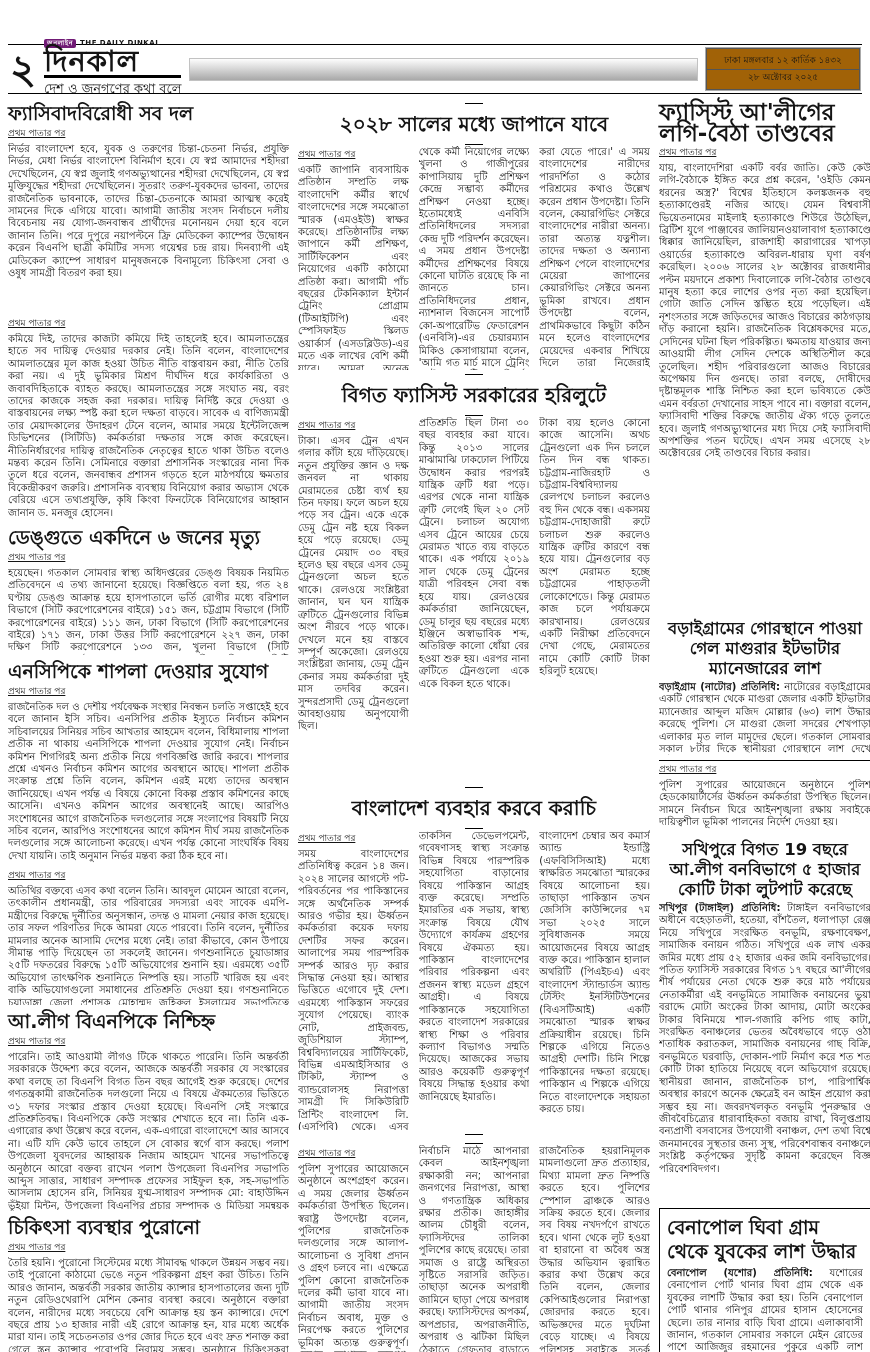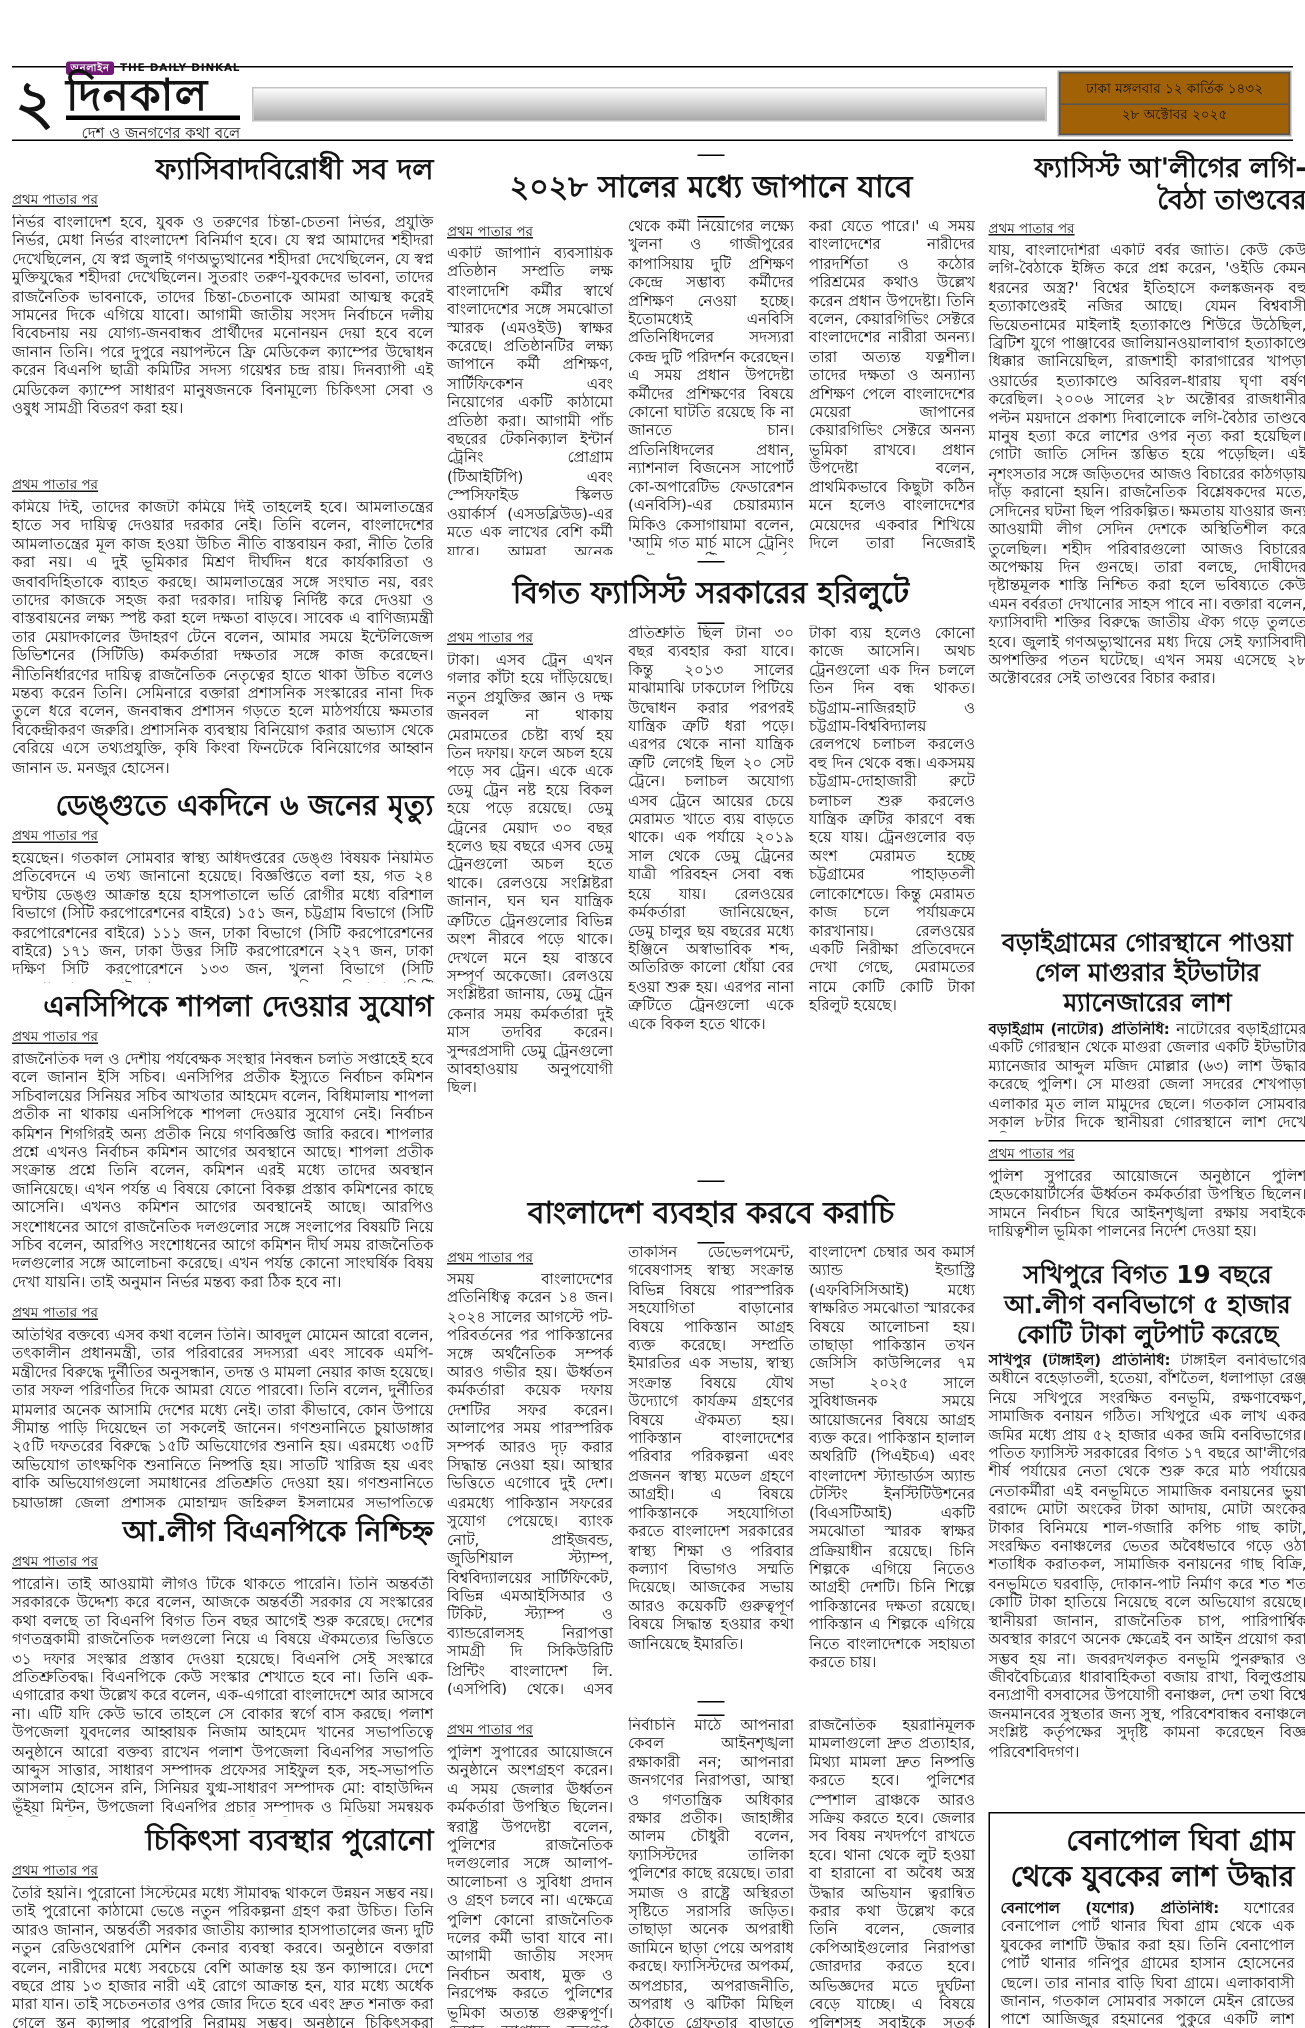--- a/index.html
+++ b/index.html
@@ -8,34 +8,34 @@
         color:#141414;font-family:"DejaVu Sans","Liberation Sans",sans-serif;overflow:hidden;}
   
   .masthead{padding:44px 8px 0 8px;}
   .mast-row{display:flex;align-items:stretch;gap:8px;border-top:1.5px solid #000;
             border-bottom:1.5px solid #000;padding:3px 2px;height:42px;}
   .pageno{font-size:40px;font-weight:bold;line-height:40px;align-self:center;}
   .logo-block{display:flex;flex-direction:column;justify-content:center;}
   .logo-top{display:flex;align-items:center;gap:4px;font-size:7px;font-weight:bold;letter-spacing:.5px;}
   .logo-online{background:#701a75;color:#fff;padding:0 3px;border-radius:2px;font-size:6.5px;line-height:9px;}
   .logo-main{font-size:29px;font-weight:bold;line-height:27px;letter-spacing:1px;border-bottom:3px solid #000;}
-  .logo-tagline{font-size:10px;text-align:right;margin-top:1px;}
+  .logo-tagline{font-size:13px;text-align:right;margin-top:1px;}
   .grad-bar{flex:1;align-self:center;height:21px;border:1px solid #c2c2c2;
             background:linear-gradient(to bottom,#fdfdfd 0%,#d8d8d8 45%,#a8a8a8 100%);}
   .date-box{width:152px;border:1px solid #555;box-shadow:0 0 0 1px #aaa;display:flex;flex-direction:column;
             justify-content:center;text-align:center;font-size:9px;line-height:11px;background:#a16207;}
   .date-box .d1{border-bottom:1px solid #555;padding:2.5px 2px;}
   .date-box .d2{padding:2.5px 2px;}
   
   .content{display:flex;gap:9px;padding:5px 8px 0 8px;}
   .zone-left{width:281px;flex:none;}
   .zone-mid{width:352px;flex:none;}
   .zone-right{width:212px;flex:none;}
   
-  .hl{font-size:19px;font-weight:bold;text-align:right;margin:3px 0 0 0;line-height:23px;}
+  .hl{font-size:19px;font-weight:bold;text-align:left;margin:3px 0 0 0;line-height:23px;}
   .cont{font-size:9px;margin:1px 0 2px 0;text-decoration:underline;}
   .body{font-size:10px;line-height:12.4px;text-align:justify;margin:0 0 5px 0;overflow:hidden;}
   .dateline{font-weight:bold;}
   
   .mhl{display:flex;align-items:center;gap:8px;margin:4px 0 1px 0;flex-direction:column;}
   .mhl .hrule{flex:1;border-top:1.5px solid #000;min-width:18px;}
   .mhl .mhl-text{font-size:20px;font-weight:bold;white-space:nowrap;line-height:24px;}
   .mcols{display:flex;gap:10px;margin-bottom:4px;}
   .mcol{flex:1;overflow:hidden;}
   .mcol .body{margin:0;}
@@ -186,21 +186,21 @@
             <p class="body">রাজনৈতিক হয়রানিমূলক মামলাগুলো দ্রুত প্রত্যাহার, মিথ্যা মামলা দ্রুত নিষ্পত্তি করতে হবে। পুলিশের স্পেশাল ব্রাঞ্চকে আরও সক্রিয় করতে হবে। জেলার সব বিষয় নখদর্পণে রাখতে হবে। থানা থেকে লুট হওয়া বা হারানো বা অবৈধ অস্ত্র উদ্ধার অভিযান ত্বরান্বিত করার কথা উল্লেখ করে তিনি বলেন, জেলার কেপিআইগুলোর নিরাপত্তা জোরদার করতে হবে। অভিজ্ঞদের মতে দুর্ঘটনা বেড়ে যাচ্ছে। এ বিষয়ে পুলিশসহ সবাইকে সতর্ক থাকতে হবে। স্বরাষ্ট্র উপদেষ্টা বলেন, পুলিশের ওপর আক্রমণ কোনো অবস্থাতেই সহ্য করা হবে না।</p>
           </div>
         </div>
       </section>
 
     </div>
 
     <div class="zone-right">
 
       <article>
-        <h2 class="hl" style="font-size:18px;line-height:21px">ফ্যাসিস্ট আ'লীগের লগি-বৈঠা তাণ্ডবের</h2>
+        <h2 class="hl" style="font-size:23px;line-height:21px">ফ্যাসিস্ট আ'লীগের লগি-বৈঠা তাণ্ডবের</h2>
         <div class="cont">প্রথম পাতার পর</div>
         <p class="body" style="height:452px">যায়, বাংলাদেশিরা একটি বর্বর জাতি। কেউ কেউ লগি-বৈঠাকে ইঙ্গিত করে প্রশ্ন করেন, 'ওইডি কেমন ধরনের অস্ত্র?' বিশ্বের ইতিহাসে কলঙ্কজনক বহু হত্যাকাণ্ডেরই নজির আছে। যেমন বিশ্ববাসী ভিয়েতনামের মাইলাই হত্যাকাণ্ডে শিউরে উঠেছিল, ব্রিটিশ যুগে পাঞ্জাবের জালিয়ানওয়ালাবাগ হত্যাকাণ্ডে ধিক্কার জানিয়েছিল, রাজশাহী কারাগারের খাপড়া ওয়ার্ডের হত্যাকাণ্ডে অবিরল-ধারায় ঘৃণা বর্ষণ করেছিল। ২০০৬ সালের ২৮ অক্টোবর রাজধানীর পল্টন ময়দানে প্রকাশ্য দিবালোকে লগি-বৈঠার তাণ্ডবে মানুষ হত্যা করে লাশের ওপর নৃত্য করা হয়েছিল। গোটা জাতি সেদিন স্তম্ভিত হয়ে পড়েছিল। এই নৃশংসতার সঙ্গে জড়িতদের আজও বিচারের কাঠগড়ায় দাঁড় করানো হয়নি। রাজনৈতিক বিশ্লেষকদের মতে, সেদিনের ঘটনা ছিল পরিকল্পিত। ক্ষমতায় যাওয়ার জন্য আওয়ামী লীগ সেদিন দেশকে অস্থিতিশীল করে তুলেছিল। শহীদ পরিবারগুলো আজও বিচারের অপেক্ষায় দিন গুনছে। তারা বলছে, দোষীদের দৃষ্টান্তমূলক শাস্তি নিশ্চিত করা হলে ভবিষ্যতে কেউ এমন বর্বরতা দেখানোর সাহস পাবে না। বক্তারা বলেন, ফ্যাসিবাদী শক্তির বিরুদ্ধে জাতীয় ঐক্য গড়ে তুলতে হবে। জুলাই গণঅভ্যুত্থানের মধ্য দিয়ে সেই ফ্যাসিবাদী অপশক্তির পতন ঘটেছে। এখন সময় এসেছে ২৮ অক্টোবরের সেই তাণ্ডবের বিচার করার।</p>
       </article>
 
       <article>
         <h2 class="rhl">বড়াইগ্রামের গোরস্থানে পাওয়া গেল মাগুরার ইটভাটার ম্যানেজারের লাশ</h2>
         <p class="body" style="height:74px"><b class="dateline">বড়াইগ্রাম (নাটোর) প্রতিনিধি:</b> <span>নাটোরের বড়াইগ্রামের একটি গোরস্থান থেকে মাগুরা জেলার একটি ইটভাটার ম্যানেজার আব্দুল মজিদ মোল্লার (৬৩) লাশ উদ্ধার করেছে পুলিশ। সে মাগুরা জেলা সদরের শেখপাড়া এলাকার মৃত লাল মামুদের ছেলে। গতকাল সোমবার সকাল ৮টার দিকে স্থানীয়রা গোরস্থানে লাশ দেখে পুলিশে খবর দেয়।</span></p>
       </article>
 
       <hr class="sep-rule">

